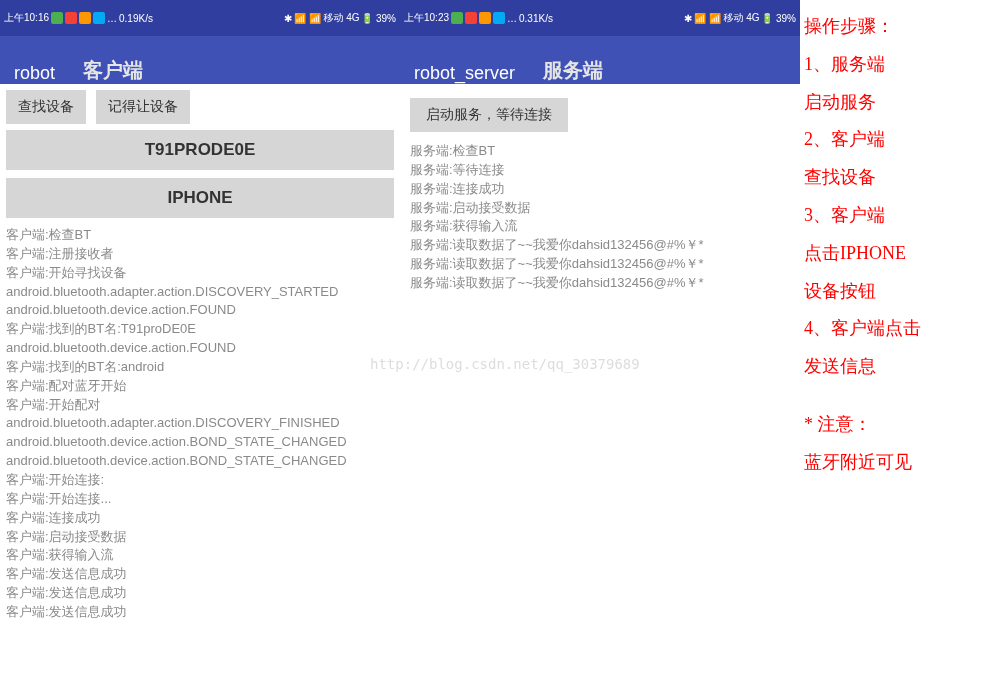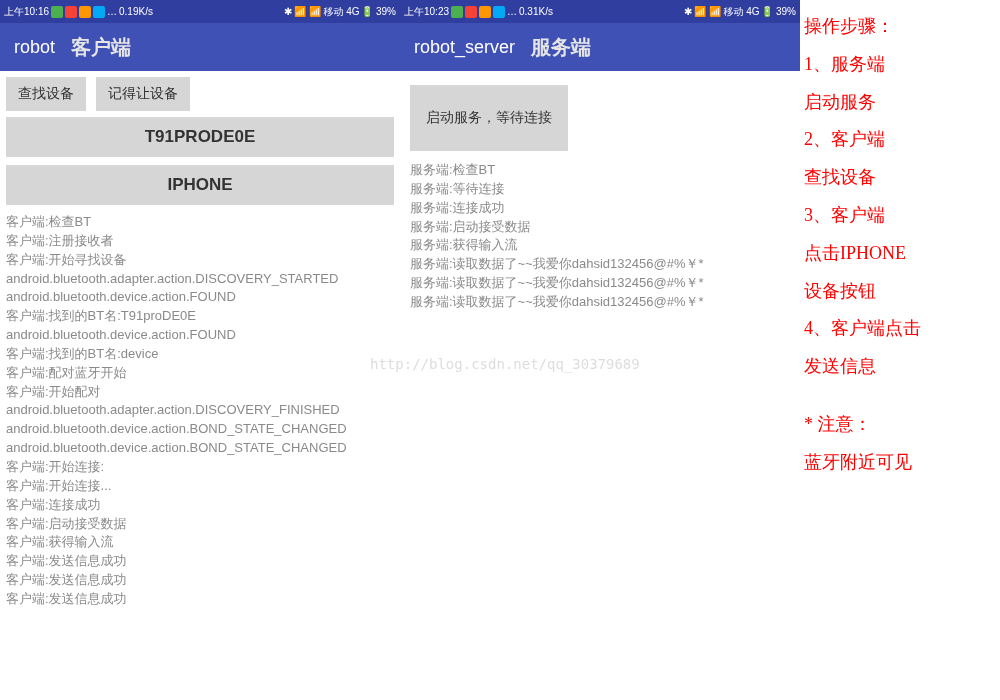--- a/index.html
+++ b/index.html
@@ -1,33 +1,33 @@
 <!DOCTYPE html>
 <html><head>
   <meta charset="utf-8">
   <style>
     * { margin: 0; padding: 0; box-sizing: border-box; }
     body { font-family: Arial, "Microsoft YaHei", sans-serif; width: 1000px; height: 700px; background: #fff; display: flex; overflow: hidden; }
     .phone { display: flex; flex-direction: column; background: #fff; }
     .phone1 { width: 400px; }
     .phone2 { width: 400px; }
-    .statusbar { background: #303f9f; color: #fff; height: 23px; display: flex; align-items: center; font-size: 10px; padding: 0 4px; justify-content: space-between; }
+    .statusbar { background: #303f9f; color: #fff; height: 36px; display: flex; align-items: center; font-size: 10px; padding: 0 4px; justify-content: space-between; }
     .sb-left { display: flex; align-items: center; gap: 2px; }
     .sb-right { display: flex; align-items: center; gap: 2px; }
-    .titlebar { background: #3f51b5; color: #fff; height: 48px; display: flex; align-items: center; padding: 0 14px; gap: 16px; }
+    .titlebar { background: #3f51b5; color: #fff; height: 48px; display: flex; align-items: flex-end; padding: 0 14px; gap: 28px; }
     .titlebar .app-title { font-size: 18px; }
     .titlebar .app-label { color: #e5e5e5; font-size: 20px; font-weight: bold; }
     .content { padding: 6px; flex: 1; overflow: hidden; }
     .btnrow { display: flex; gap: 10px; margin-bottom: 6px; }
     .btn { background: #d6d6d6; color: #333; border: none; padding: 8px 12px; font-size: 14px; cursor: pointer; }
     .btn-wide { width: 100%; background: #d6d6d6; color: #333; border: none; padding: 10px; font-size: 17px; font-weight: bold; cursor: pointer; margin-bottom: 8px; text-align: center; }
     .loglist { font-size: 13px; line-height: 1.45; color: #8a8a8a; }
     .loglist div { white-space: nowrap; overflow: hidden; }
     .content2 { padding: 14px 10px 6px 10px; }
-    .btn-server { background: #d6d6d6; color: #333; border: none; padding: 24px 16px; font-size: 14px; cursor: pointer; margin-bottom: 10px; }
+    .btn-server { background: #d6d6d6; color: #333; border: none; padding: 8px 16px; font-size: 14px; cursor: pointer; margin-bottom: 10px; }
     .sidepanel { width: 200px; padding: 8px 4px; font-size: 18px; color: #ff0000; line-height: 2.1; font-family: "SimSun", serif; }
     .watermark { position: absolute; left: 370px; top: 356px; color: #ddd; font-size: 14px; font-family: monospace; pointer-events: none; }
   </style>
 </head>
 <body>
 
 <div class="phone phone1">
   <div class="statusbar">
     <div class="sb-left">
       <span>上午10:16</span>
@@ -59,21 +59,21 @@
     <button class="btn-wide">T91PRODE0E</button>
     <button class="btn-wide">IPHONE</button>
     <div class="loglist">
       <div>客户端:检查BT</div>
       <div>客户端:注册接收者</div>
       <div>客户端:开始寻找设备</div>
       <div>android.bluetooth.adapter.action.DISCOVERY_STARTED</div>
       <div>android.bluetooth.device.action.FOUND</div>
       <div>客户端:找到的BT名:T91proDE0E</div>
       <div>android.bluetooth.device.action.FOUND</div>
-      <div>客户端:找到的BT名:device</div>
+      <div>客户端:找到的BT名:android</div>
       <div>客户端:配对蓝牙开始</div>
       <div>客户端:开始配对</div>
       <div>android.bluetooth.adapter.action.DISCOVERY_FINISHED</div>
       <div>android.bluetooth.device.action.BOND_STATE_CHANGED</div>
       <div>android.bluetooth.device.action.BOND_STATE_CHANGED</div>
       <div>客户端:开始连接:</div>
       <div>客户端:开始连接...</div>
       <div>客户端:连接成功</div>
       <div>客户端:启动接受数据</div>
       <div>客户端:获得输入流</div>

